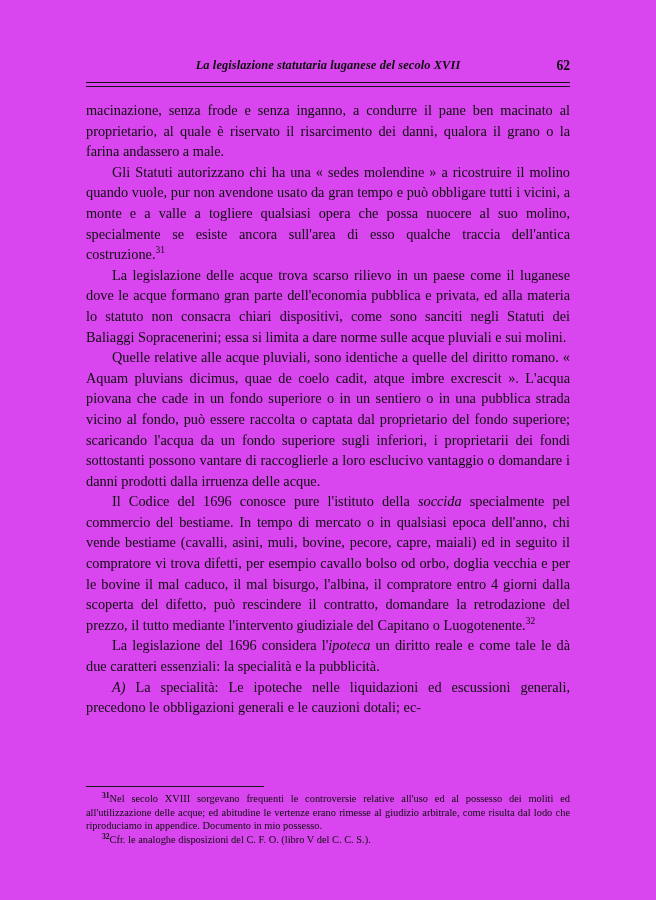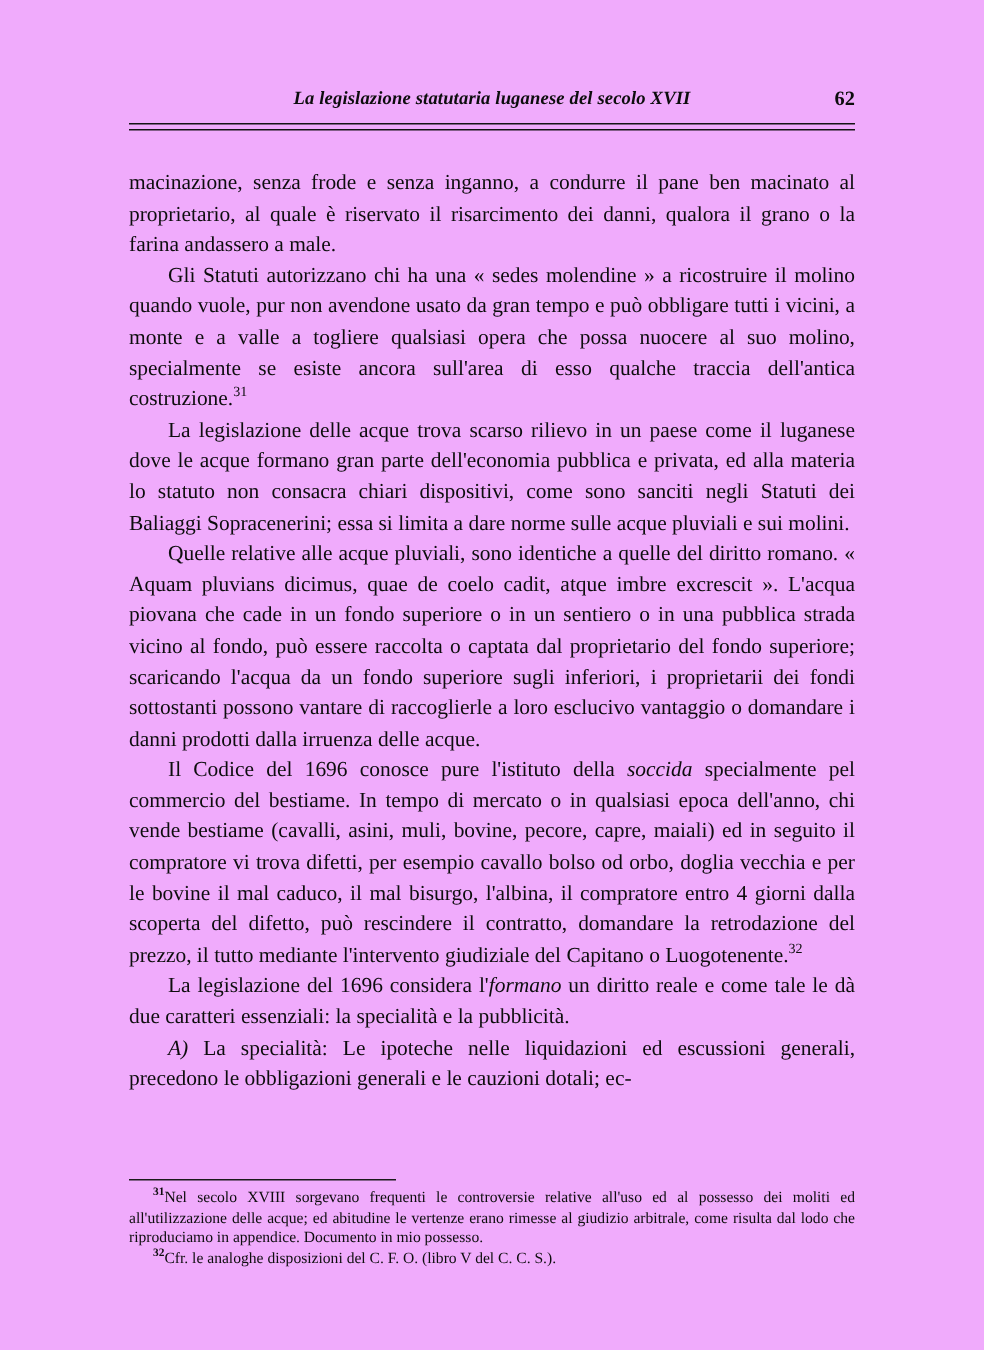--- a/index.html
+++ b/index.html
@@ -14,21 +14,21 @@
     color: #0d0d0d;
     position: relative;
     overflow: hidden;
   }
   .page {
     position: absolute;
     left: 0;
     top: 0;
     width: 656px;
     height: 900px;
-    background: #f0abfc;
+    background: #d946ef;
   }
   .content {
     position: absolute;
     left: 86px;
     top: 58px;
     width: 484px;
   }
   
   .runhead {
     position: relative;
@@ -56,21 +56,21 @@
     position: absolute;
     left: 0;
     top: 24px;
     width: 100%;
     border-top: 1.6px solid #141414;
     border-bottom: 0.9px solid #141414;
     height: 2.6px;
   }
   
   .body {
-    margin-top: 20px;
+    margin-top: 8px;
     font-size: 14.3px;
     line-height: 20.6px;
     text-align: justify;
     text-justify: inter-word;
     hyphens: manual;
   }
   .body p {
     margin: 0;
     text-indent: 26px;
   }
@@ -124,21 +124,21 @@
       <div class="runhead-folio">62</div>
       <div class="rule-double"></div>
     </div>
 
     <div class="body" id="body-text">
         <p class="noindent">macinazione, senza frode e senza inganno, a condurre il pane ben macinato al proprietario, al quale è riservato il risarcimento dei danni, qualora il grano o la farina andassero a male.</p>
         <p>Gli Statuti autorizzano chi ha una « sedes molendine » a ricostruire il molino quando vuole, pur non avendone usato da gran tempo e può obbligare tutti i vicini, a monte e a valle a togliere qualsiasi opera che possa nuocere al suo molino, specialmente se esiste ancora sull'area di esso qualche traccia dell'antica costruzione.<span class="sup">31</span></p>
         <p>La legislazione delle acque trova scarso rilievo in un paese come il luganese dove le acque formano gran parte dell'economia pubblica e privata, ed alla materia lo statuto non consacra chiari dispositivi, come sono sanciti negli Statuti dei Baliaggi Sopracenerini; essa si limita a dare norme sulle acque pluviali e sui molini.</p>
         <p>Quelle relative alle acque pluviali, sono identiche a quelle del diritto romano. « Aquam pluvians dicimus, quae de coelo cadit, atque imbre excrescit ». L'acqua piovana che cade in un fondo superiore o in un sentiero o in una pubblica strada vicino al fondo, può essere raccolta o captata dal proprietario del fondo superiore; scaricando l'acqua da un fondo superiore sugli inferiori, i proprietarii dei fondi sottostanti possono vantare di raccoglierle a loro esclucivo vantaggio o domandare i danni prodotti dalla irruenza delle acque.</p>
         <p>Il Codice del 1696 conosce pure l'istituto della <i>soccida</i> specialmente pel commercio del bestiame. In tempo di mercato o in qualsiasi epoca dell'anno, chi vende bestiame (cavalli, asini, muli, bovine, pecore, capre, maiali) ed in seguito il compratore vi trova difetti, per esempio cavallo bolso od orbo, doglia vecchia e per le bovine il mal caduco, il mal bisurgo, l'albina, il compratore entro 4 giorni dalla scoperta del difetto, può rescindere il contratto, domandare la retrodazione del prezzo, il tutto mediante l'intervento giudiziale del Capitano o Luogotenente.<span class="sup">32</span></p>
-        <p>La legislazione del 1696 considera l'<i>formano</i> un diritto reale e come tale le dà due caratteri essenziali: la specialità e la pubblicità.</p>
+        <p>La legislazione del 1696 considera l'<i>ipoteca</i> un diritto reale e come tale le dà due caratteri essenziali: la specialità e la pubblicità.</p>
         <p><i>A)</i> La specialità: Le ipoteche nelle liquidazioni ed escussioni generali, precedono le obbligazioni generali e le cauzioni dotali; ec-</p>
       </div>
 
   </div>
 
   <div class="fn-rule"></div>
   <div class="footnotes" id="footnotes">
       <p><span class="fn-mark">31</span>Nel secolo XVIII sorgevano frequenti le controversie relative all'uso ed al possesso dei moliti ed all'utilizzazione delle acque; ed abitudine le vertenze erano rimesse al giudizio arbitrale, come risulta dal lodo che riproduciamo in appendice. Documento in mio possesso.</p>
       <p><span class="fn-mark">32</span>Cfr. le analoghe disposizioni del C. F. O. (libro V del C. C. S.).</p>
     </div>

